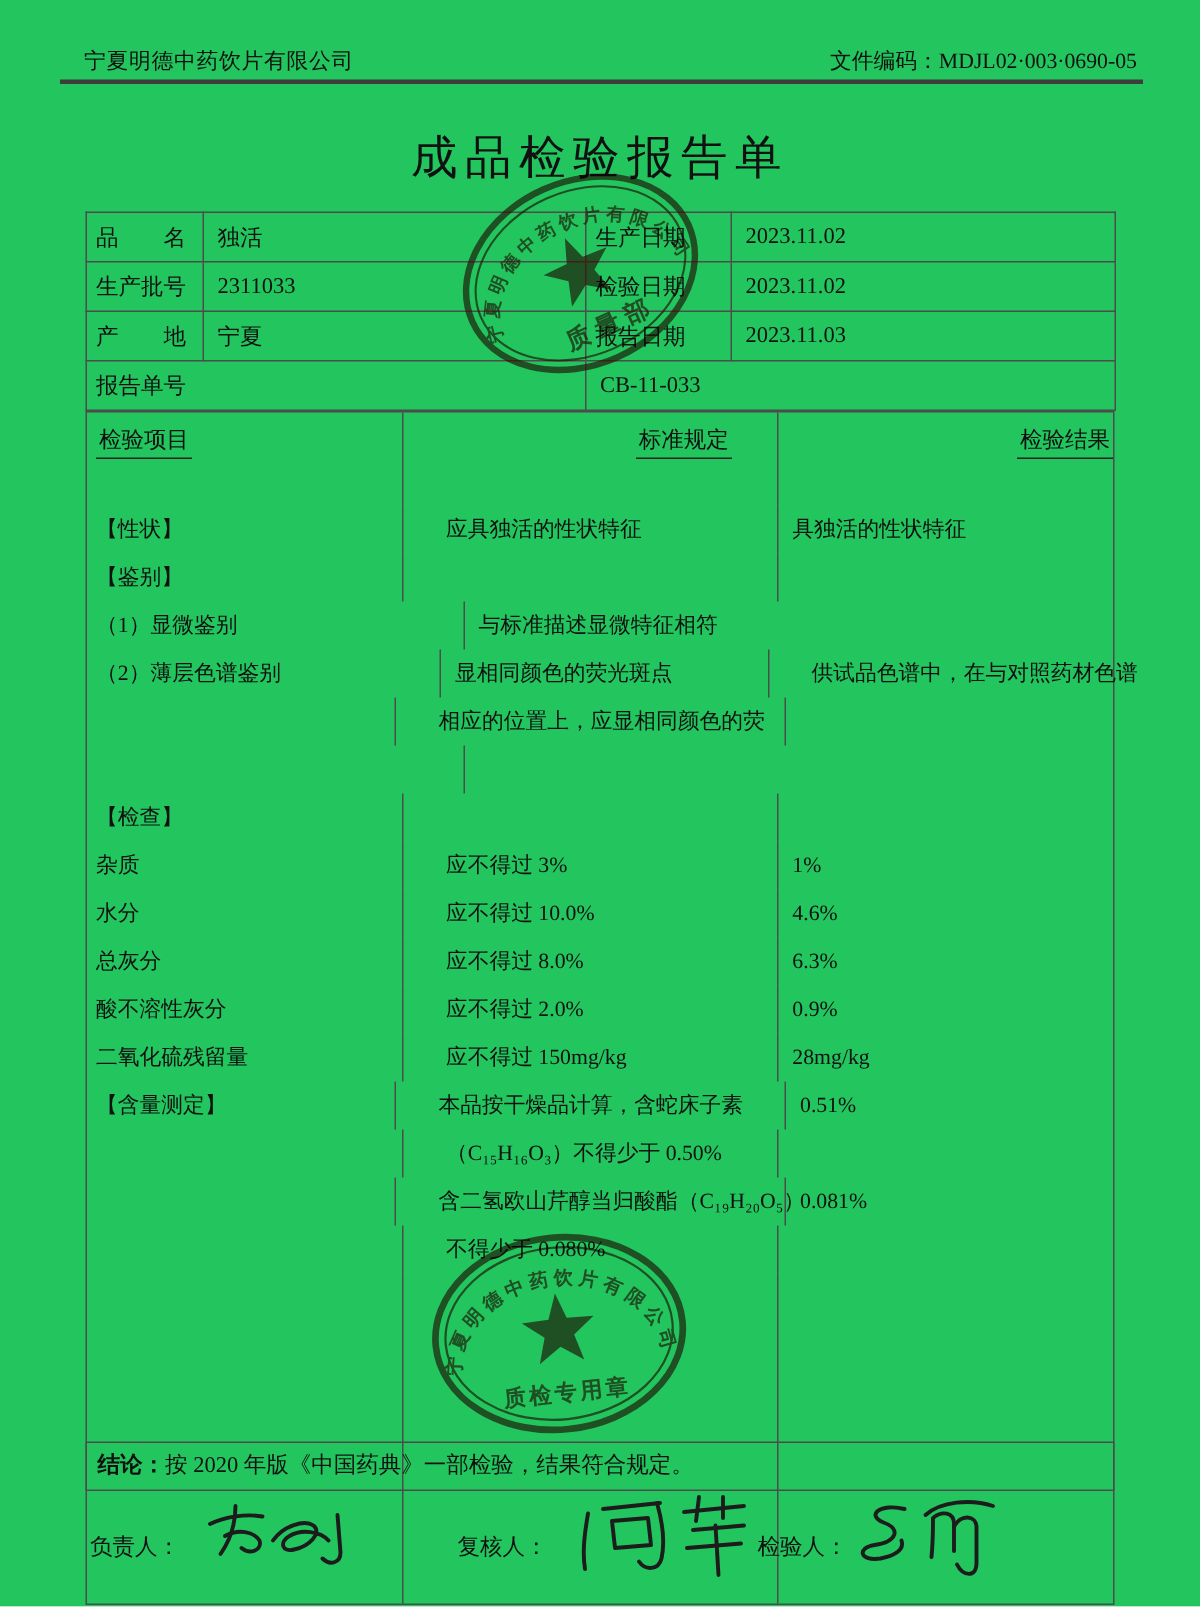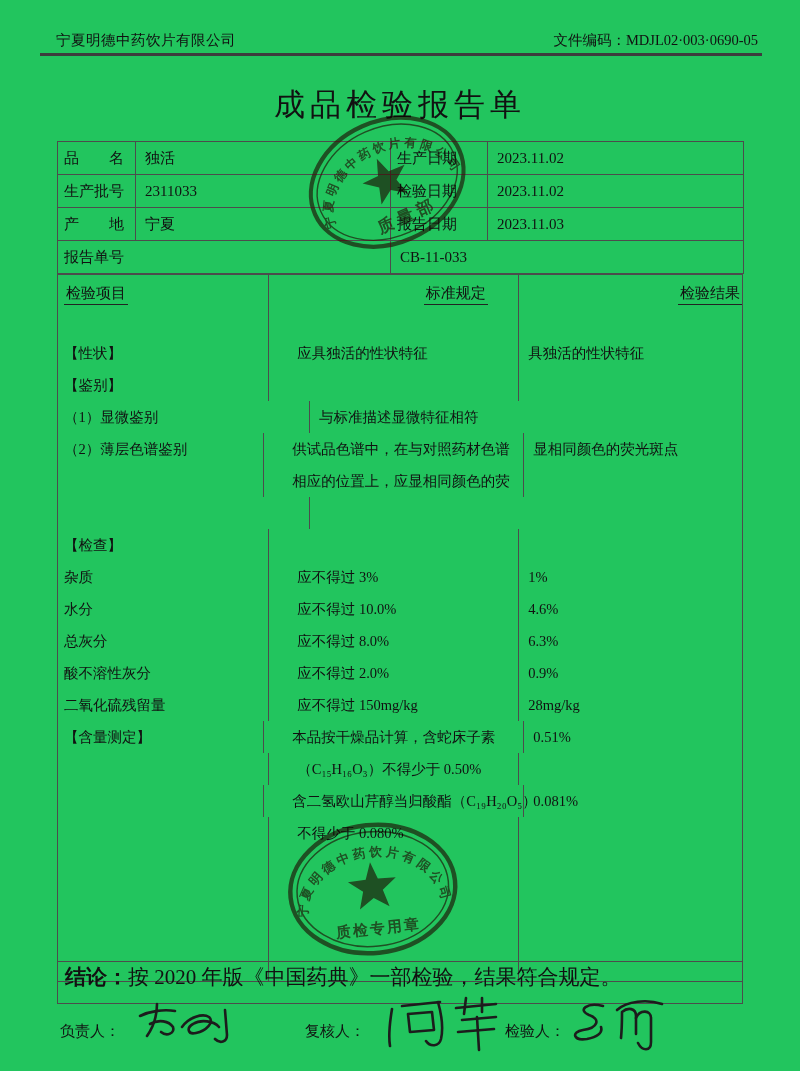--- a/index.html
+++ b/index.html
@@ -17,39 +17,39 @@
          font-size:31px;font-weight:normal;letter-spacing:5px;}
 
   
   .info-table{position:absolute;left:57px;top:141px;width:686px;
               border-collapse:collapse;table-layout:fixed;}
   .info-table td{border:1px solid var(--line);height:32px;font-size:15px;
                  padding:0 0 0 9px;vertical-align:middle;white-space:nowrap;}
   .info-table td.lbl{padding-left:6px;}
 
   
-  .mtable{position:absolute;left:57px;top:274px;width:686px;height:708px;
+  .mtable{position:absolute;left:57px;top:274px;width:686px;height:796px;
           border:1px solid var(--line);box-sizing:border-box;
           display:flex;flex-direction:column;}
   .mrows{display:contents;}
   .mrow{display:flex;flex:0 0 auto;}
   .mcell{box-sizing:border-box;white-space:nowrap;font-size:14.5px;
          line-height:32px;height:32px;overflow:visible;}
   .c1{width:221px;padding-left:6px;}
   .c2{width:230px;border-left:1px solid var(--line);padding-left:28px;}
   .c3{width:235px;border-left:1px solid var(--line);padding-left:9px;margin-left:30px;}
   .mheader .mcell{height:62px;line-height:normal;padding-top:9px;font-size:15px;}
   .mheader .c2,.mheader .c3{text-align:right;padding-left:12px;}
   .hd-underline{border-bottom:1px solid #222;padding:0 2px 3px;}
   .mfill{flex:1 1 auto;}
   .mfill .mcell{height:auto;}
 
   
-  .conclusion{position:absolute;left:57px;top:961px;width:686px;height:43px;
-              border:1px solid var(--line);box-sizing:border-box;font-size:21px;
+  .conclusion{position:absolute;left:57px;top:961px;width:686px;height:33px;
+              border:1px solid var(--line);box-sizing:border-box;font-size:15px;
               line-height:30px;padding-left:7px;white-space:nowrap;}
   .conclusion .clabel{font-weight:bold;}
 
   
   .stamp{position:absolute;opacity:.82;mix-blend-mode:multiply;}
   #stamp1{left:306px;top:118px;transform:rotate(-24deg);}
   #stamp2{left:287px;top:822px;transform:rotate(-6deg);}
   .stamp .ring{fill:none;stroke:var(--stamp-red);}
   .stamp .star{fill:var(--stamp-red);stroke:none;}
   .stamp text{fill:var(--stamp-red);font-family:"Liberation Serif","DejaVu Serif",serif;
@@ -119,22 +119,22 @@
           <div class="mcell c3">具独活的性状特征</div>
         </div><div class="mrow">
           <div class="mcell c1">【鉴别】</div>
           <div class="mcell c2"></div>
           <div class="mcell c3"></div>
         </div><div class="mrow">
           <div class="mcell c1">（1）显微鉴别</div>
           <div class="mcell c3">与标准描述显微特征相符</div>
         </div><div class="mrow">
           <div class="mcell c1">（2）薄层色谱鉴别</div>
+          <div class="mcell c3">显相同颜色的荧光斑点</div>
           <div class="mcell c2">供试品色谱中，在与对照药材色谱</div>
-          <div class="mcell c3">显相同颜色的荧光斑点</div>
         </div><div class="mrow">
           <div class="mcell c1"></div>
           <div class="mcell c2">相应的位置上，应显相同颜色的荧</div>
           <div class="mcell c3"></div>
         </div><div class="mrow">
           <div class="mcell c1"></div>
           <div class="mcell c3"></div>
         </div><div class="mrow">
           <div class="mcell c1">【检查】</div>
           <div class="mcell c2"></div>

